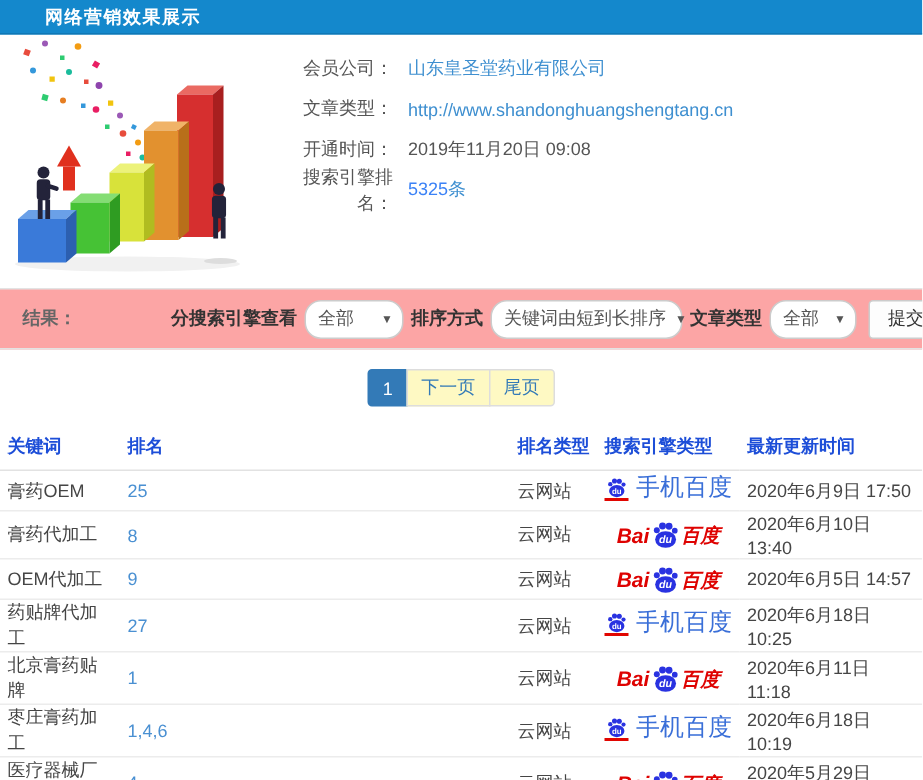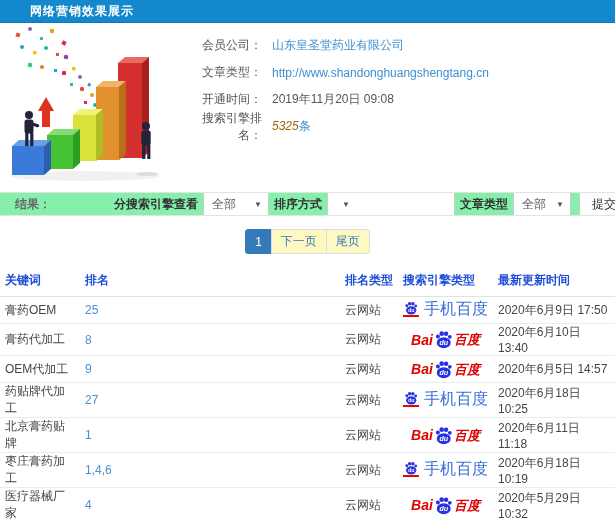--- a/index.html
+++ b/index.html
@@ -12,29 +12,29 @@
   .top-bar .title { color:#fff; font-weight:bold; font-size:12px; padding-left:30px; letter-spacing:1px; }
 
   
   .top-section { display:flex; height:169px; }
   .chart-box { width:185px; height:169px; flex:0 0 185px; }
   .info-panel { flex:1; padding-top:9px; }
   .info-row { height:27px; display:flex; align-items:center; }
   .info-label { width:77px; text-align:right; color:#555; flex:0 0 77px; }
   .info-value { margin-left:10px; color:#555; }
   a.lnk, .lnk { color:#3e8fd0; text-decoration:none; cursor:pointer; }
-  .orange { color:#a16207;font-style:italic; }
-
-  
-  .filter-bar { height:24px; background:#86efac; border-top:1px solid #e3e3e3; border-bottom:1px solid #e3e3e3;
+  .orange { color:#3b82f6; }
+
+  
+  .filter-bar { height:41px; background:#fca5a5; border-top:1px solid #e3e3e3; border-bottom:1px solid #e3e3e3;
     display:flex; align-items:center; padding-left:15px; overflow:hidden; }
   .result-label { color:#666; font-weight:bold; }
   .filter-controls { margin-left:auto; margin-right:-14px; display:flex; align-items:center; white-space:nowrap; }
   .filter-lbl { font-weight:bold; color:#333; margin:0 5px; }
-  .select-box { background:#fff; border:1px solid #ccc; border-radius:1px; height:26px;
+  .select-box { background:#fff; border:1px solid #ccc; border-radius:11px; height:26px;
     display:inline-flex; align-items:center; justify-content:space-between; padding:0 6px 0 8px; color:#555; cursor:pointer; }
   .select-box .caret { font-size:8px; color:#555; margin-left:6px; }
   .sel-engine { width:66px; } .sel-sort { width:128px; } .sel-article { width:58px; }
   .submit-btn { height:26px; margin-left:8px; padding:0 12px; background:#fdfdfd; border:1px solid #ccc;
     border-radius:3px; color:#333; cursor:pointer; font-size:12px; }
 
   
   .pagination { display:flex; justify-content:center; margin-top:13px; }
   .page-item { min-width:25px; height:25px; display:inline-flex; align-items:center; justify-content:center;
     padding:0 9px; border:1px solid #ddd; background:#fef9c3; color:#337ab7; margin-left:-1px; cursor:pointer; }
@@ -193,20 +193,21 @@
   <div class="filter-bar">
     <span class="result-label">结果：</span>
     <div class="filter-controls">
       <span class="filter-lbl">分搜索引擎查看</span>
       <div class="select-box sel-engine">
         <span>全部</span>
         <span class="caret">▼</span>
       </div>
       <span class="filter-lbl">排序方式</span>
       <div class="select-box sel-sort">
+        <span>关键词由短到长排序</span>
         <span class="caret">▼</span>
       </div>
       <span class="filter-lbl">文章类型</span>
       <div class="select-box sel-article">
         <span>全部</span>
         <span class="caret">▼</span>
       </div>
       <button class="submit-btn">提交</button>
     </div>
   </div>

